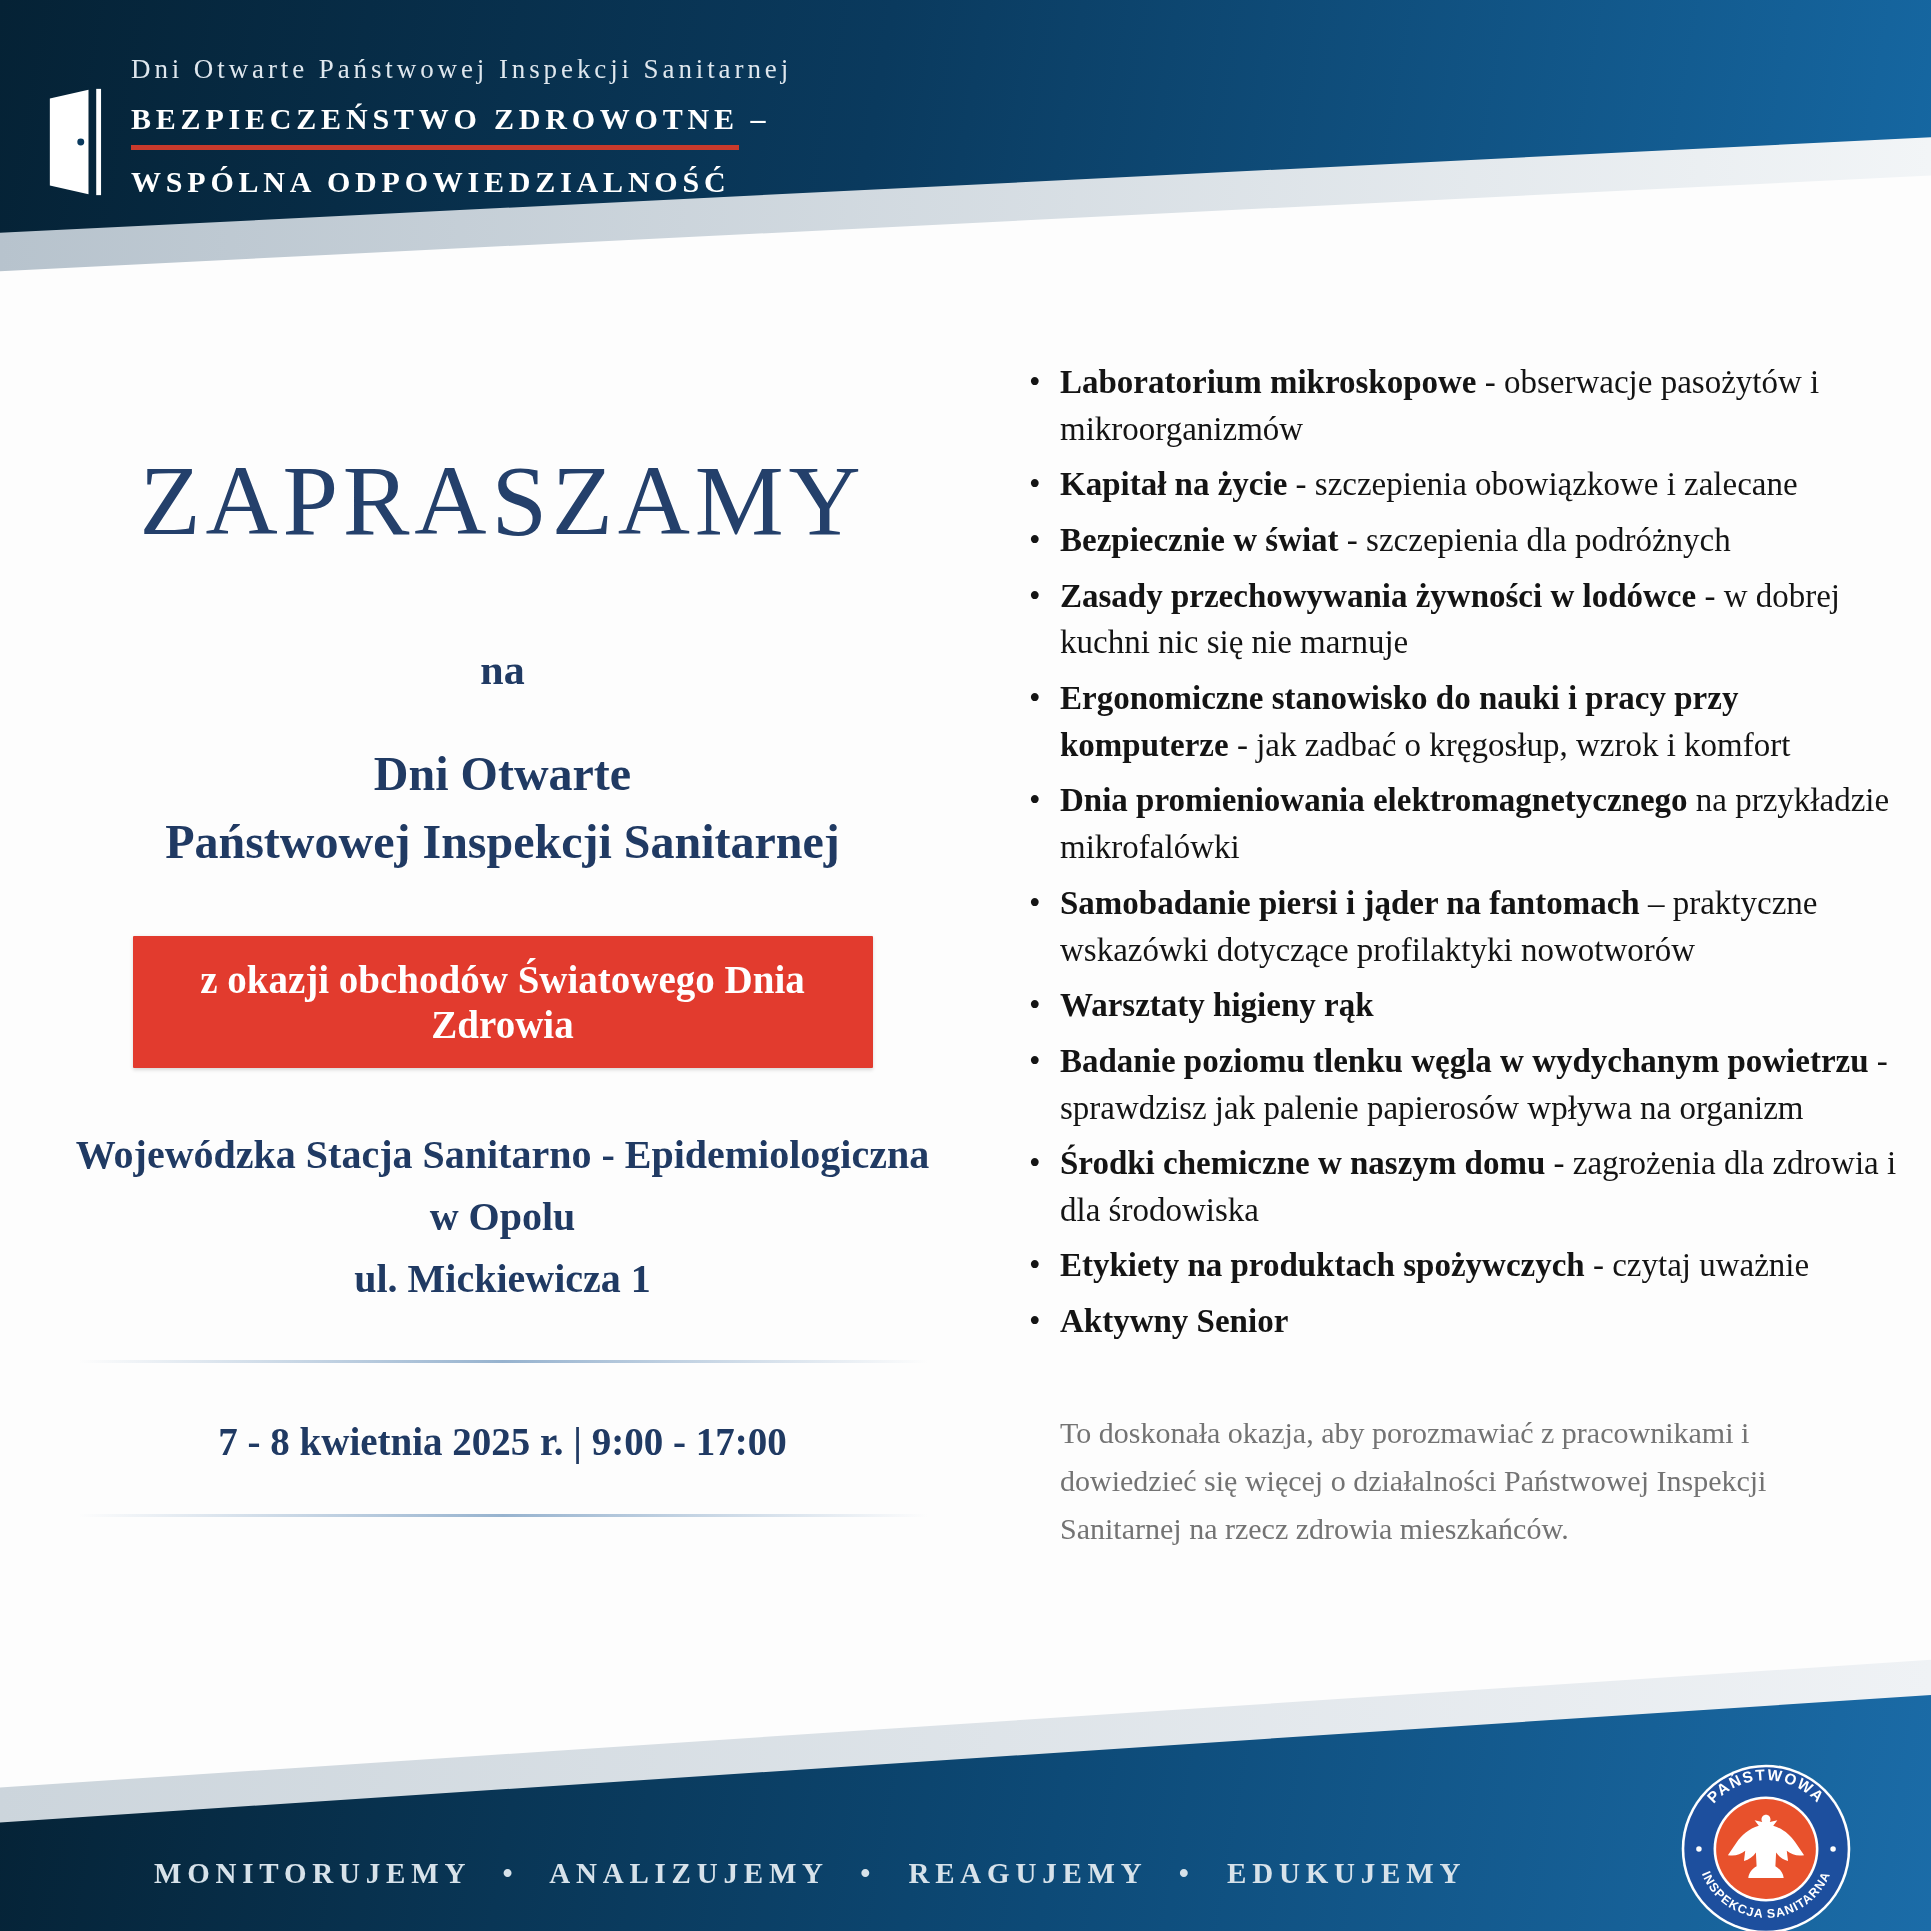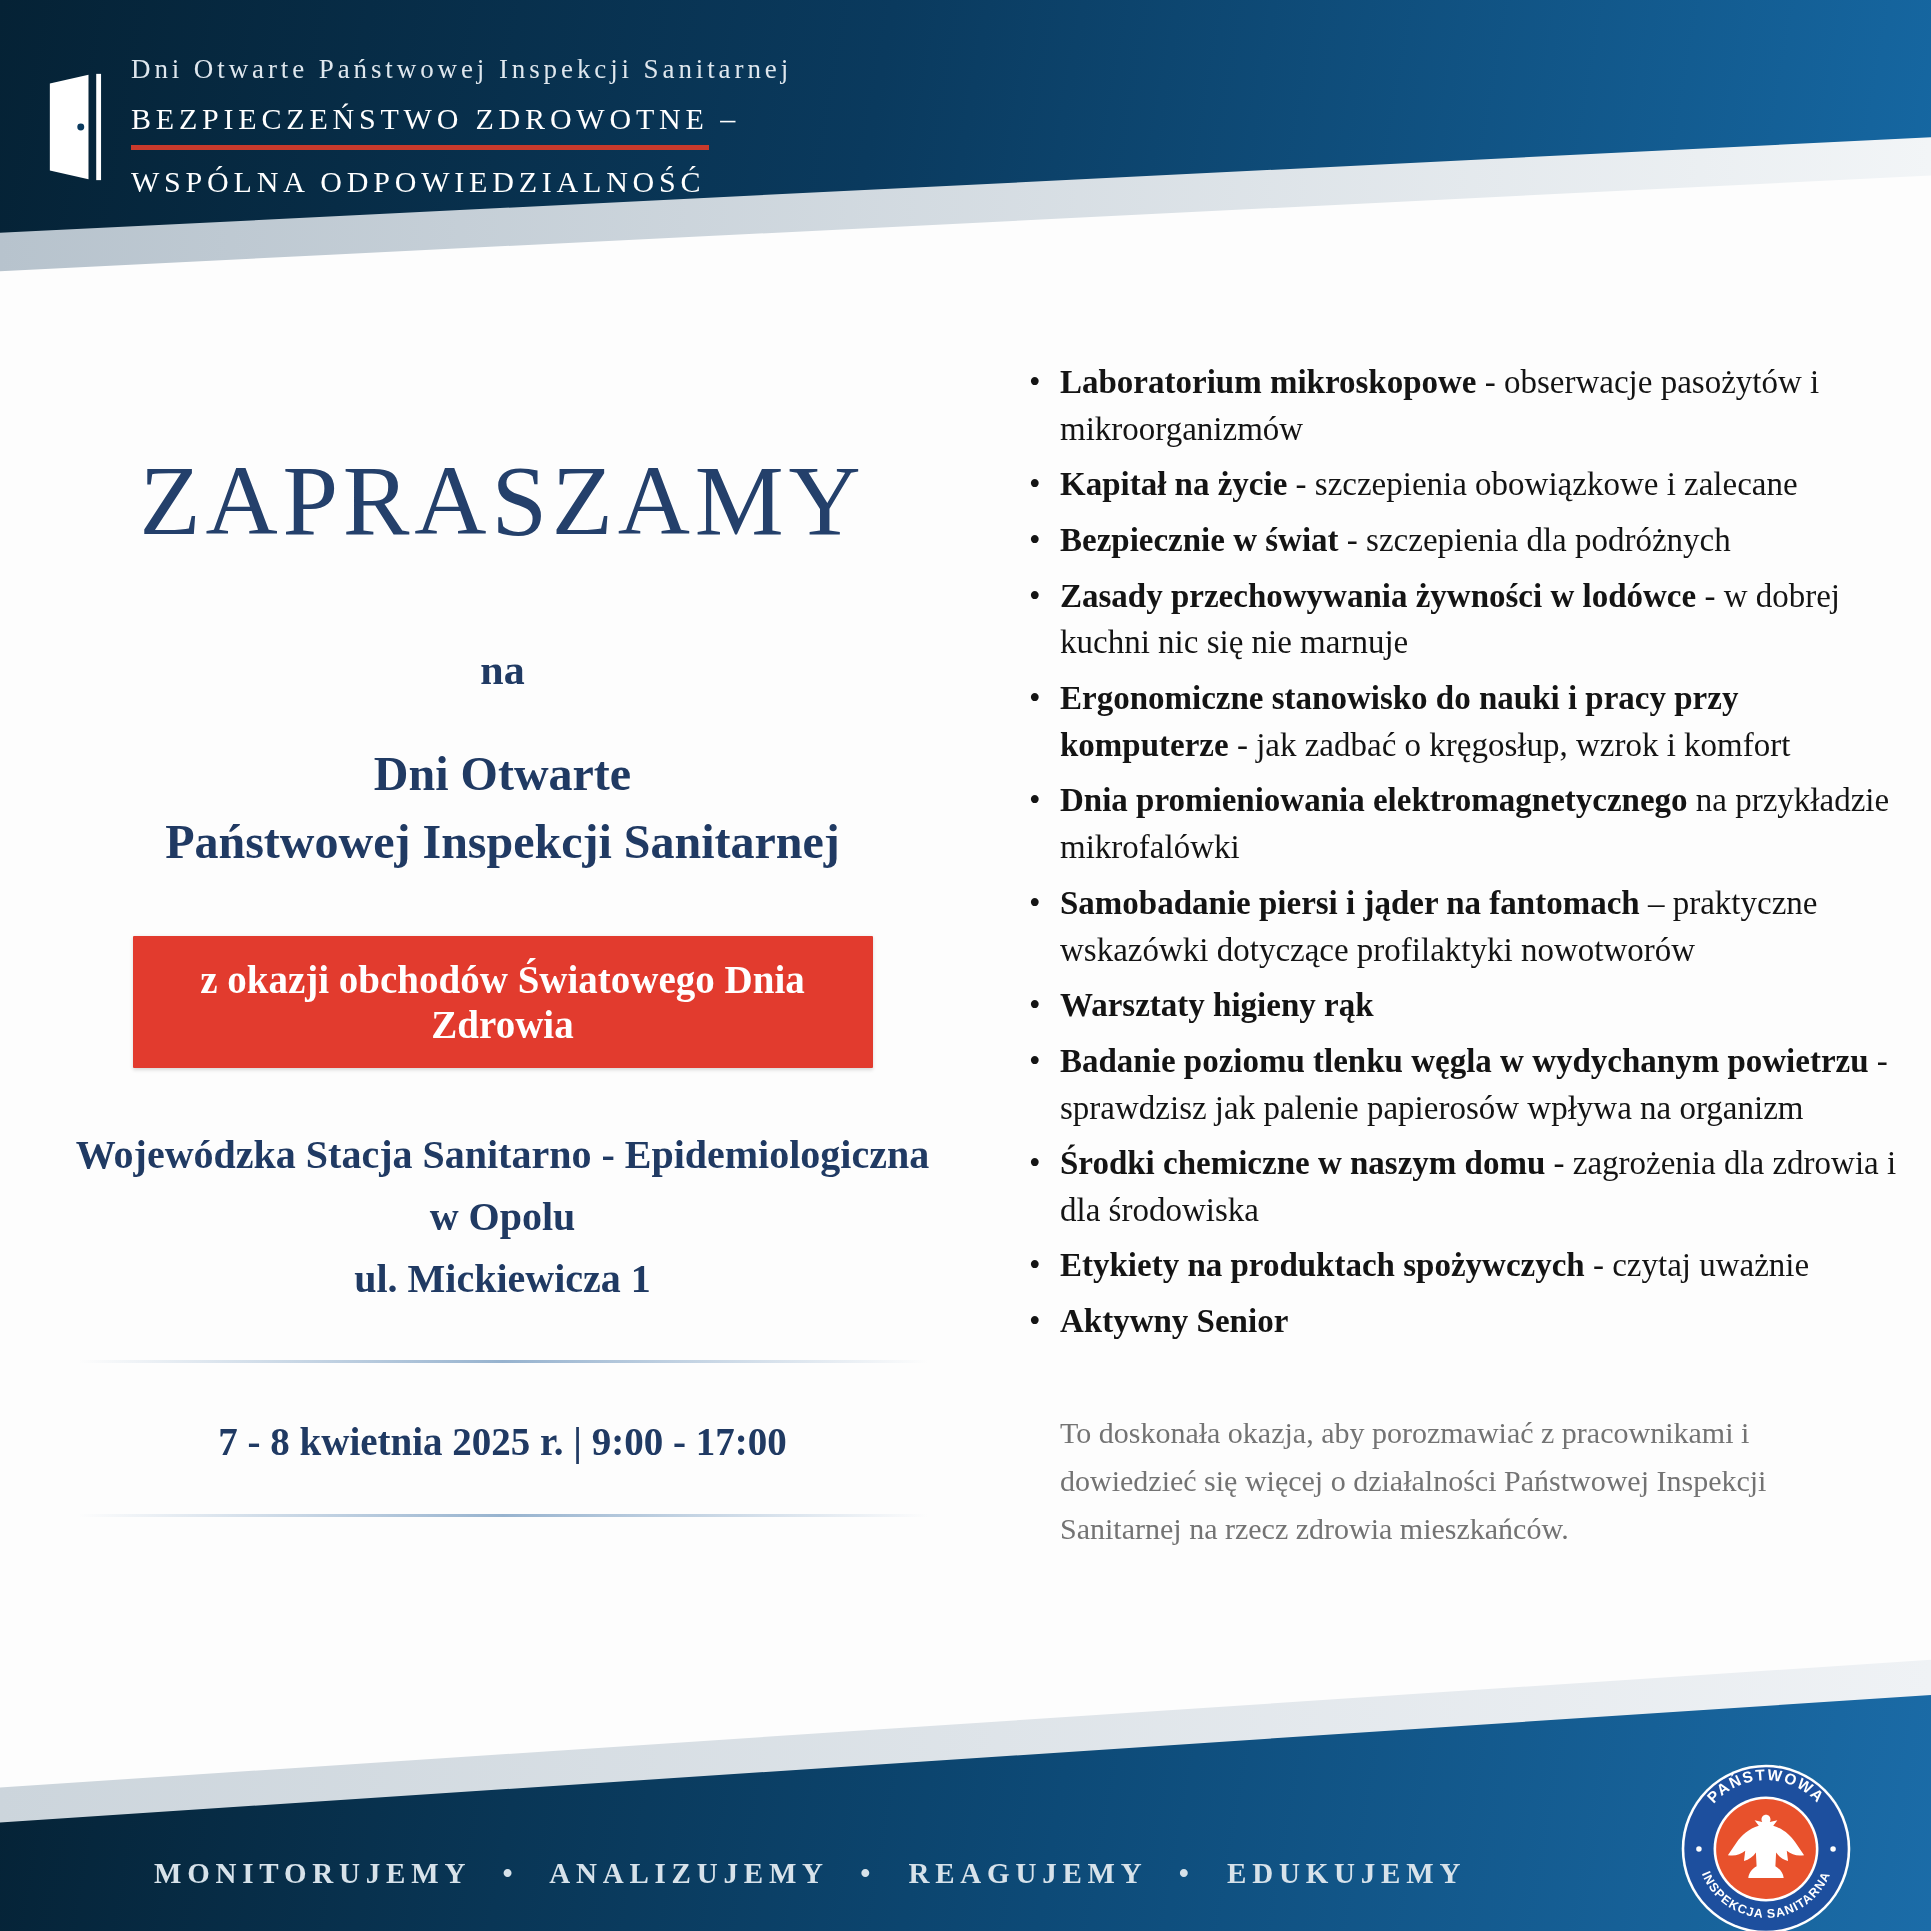--- a/index.html
+++ b/index.html
@@ -14,24 +14,24 @@
   .band-top .stripe{
     position:absolute;inset:0;
     background:linear-gradient(to right,#b7c3cd,#f2f5f7);
     clip-path:polygon(0 72%,100% 42%,100% 55%,0 85%);
   }
   .band-top .dark{
     position:absolute;inset:0;
     background:linear-gradient(100deg,#052235 0%,#0a3a5e 45%,#1668a3 100%);
     clip-path:polygon(0 0,100% 0,100% 43%,0 73%);
   }
-  .header-content{position:absolute;top:54px;left:42px;display:flex;gap:25px;align-items:center;}
+  .header-content{position:absolute;top:54px;left:42px;display:flex;gap:25px;align-items:flex-end;}
   .door-svg{flex:0 0 auto;}
   .ht-line1{font-size:27px;letter-spacing:3.9px;color:#dfe7ee;margin-bottom:17.4px;}
-  .ht-line2,.ht-line3{font-size:30px;font-weight:normal;letter-spacing:4.8px;color:#ffffff;}
+  .ht-line2,.ht-line3{font-size:30px;font-weight:bold;letter-spacing:4.8px;color:#ffffff;}
   .ht-line3{margin-top:15.4px;}
   .underlined{display:inline-block;border-bottom:5.8px solid #c93a2c;padding-bottom:8.7px;}
   .ht-dash{margin-left:11.6px;}
 
   
   .left-col{position:absolute;left:39px;top:319px;width:927px;text-align:center;color:#203a63;}
   .invite-title{font-size:100px;letter-spacing:4.8px;margin-top:124px;color:#24406b;}
   .invite-na{font-size:42px;font-weight:bold;margin-top:88px;}
   .invite-event{font-size:48px;font-weight:bold;line-height:1.42;margin-top:46px;}
   .badge-red{background:#e23b2e;color:#fff;font-weight:bold;}

